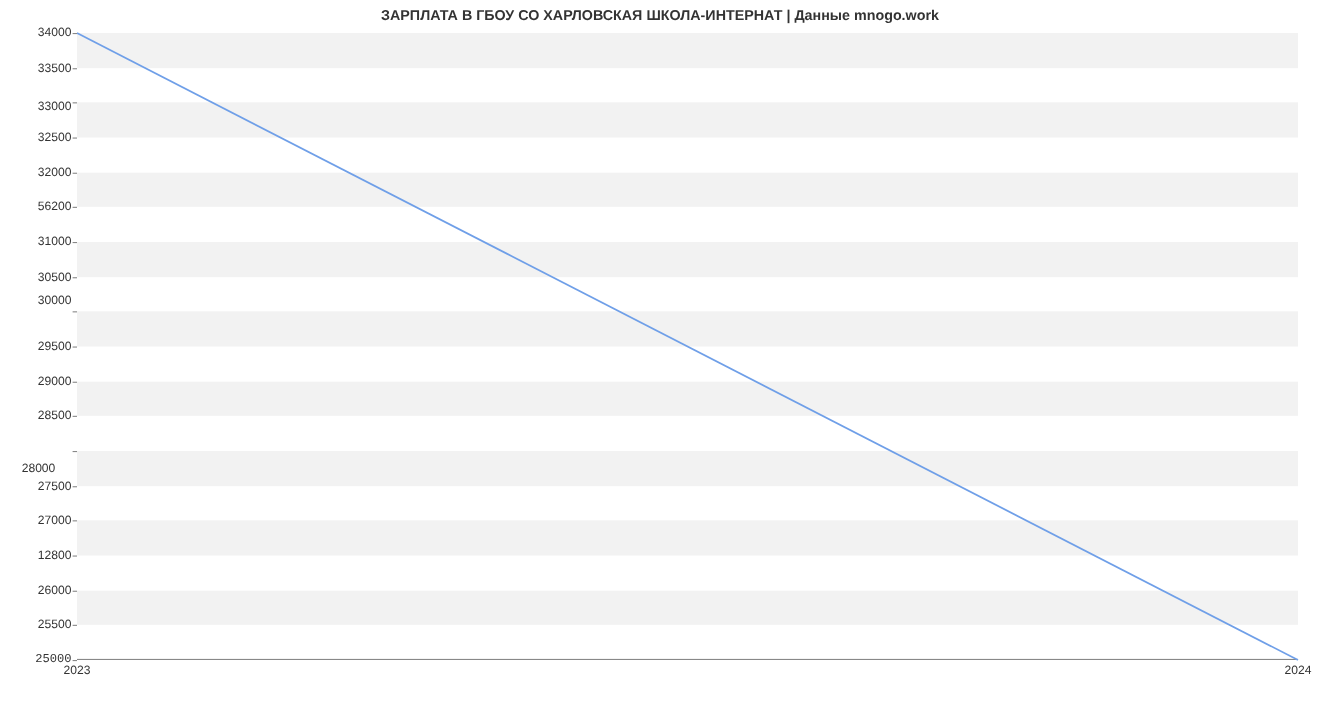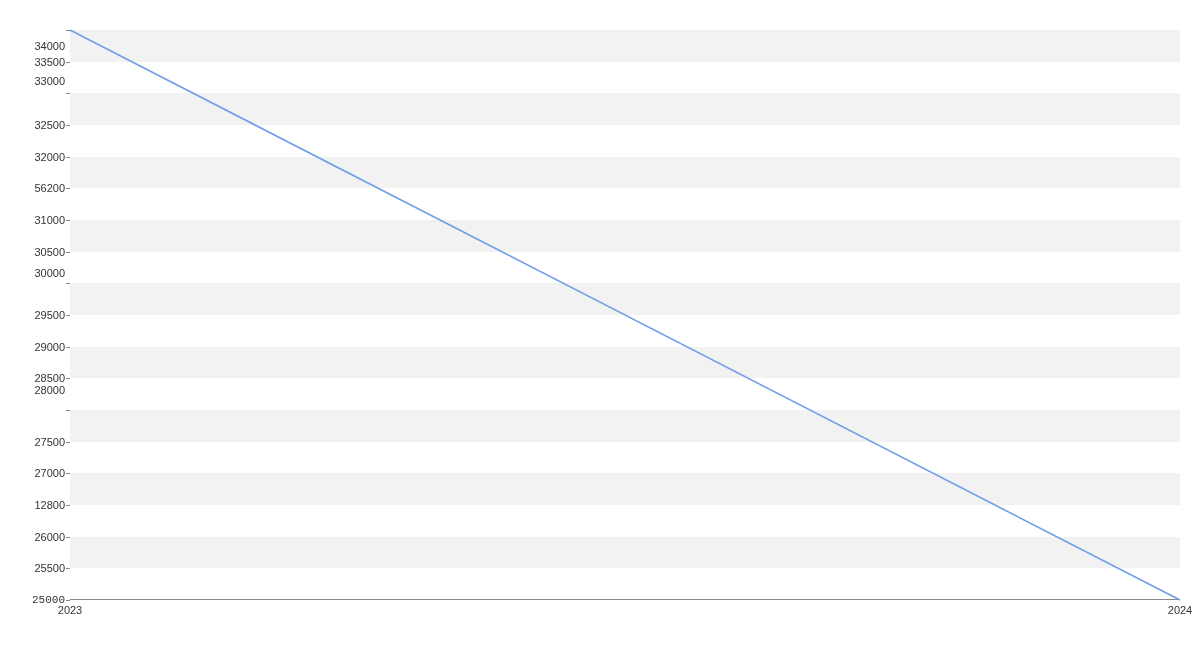--- a/index.html
+++ b/index.html
@@ -85,20 +85,21 @@
     top: 0;
     width: 100%;
     height: 100%;
     overflow: visible;
   }
 </style>
 </head>
 <body>
 
 <div class="chart-wrap">
+  <div class="title">ЗАРПЛАТА В ГБОУ СО ХАРЛОВСКАЯ ШКОЛА-ИНТЕРНАТ | Данные mnogo.work</div>
 
   <div class="plot" id="plot">
     <div class="axis-line-left"></div>
     <div class="axis-line-bottom"></div>
     <div class="grid-band" style="top: 506.667px; height: 31.6667px;"></div>
       <div class="grid-band" style="top: 443.333px; height: 31.6667px;"></div>
       <div class="grid-band" style="top: 380px; height: 31.6667px;"></div>
       <div class="grid-band" style="top: 316.667px; height: 31.6667px;"></div>
       <div class="grid-band" style="top: 253.333px; height: 31.6667px;"></div>
       <div class="grid-band" style="top: 190px; height: 31.6667px;"></div>
@@ -114,41 +115,41 @@
     <div class="y-tick-label" style="top: 568.333px;">25500</div>
     <div class="y-tick-mark" style="top: 568.333px;"></div>
     <div class="y-tick-label" style="top: 536.667px;">26000</div>
     <div class="y-tick-mark" style="top: 536.667px;"></div>
     <div class="y-tick-label" style="top: 505px;">12800</div>
     <div class="y-tick-mark" style="top: 505px;"></div>
     <div class="y-tick-label" style="top: 473.333px;">27000</div>
     <div class="y-tick-mark" style="top: 473.333px;"></div>
     <div class="y-tick-label" style="top: 441.667px;">27500</div>
     <div class="y-tick-mark" style="top: 441.667px;"></div>
-    <div class="y-tick-label" style="top: 390px;">28000</div>
+    <div class="y-tick-label" style="top: 426px; text-align: center;">28000</div>
     <div class="y-tick-mark" style="top: 410px;"></div>
     <div class="y-tick-label" style="top: 378.333px;">28500</div>
     <div class="y-tick-mark" style="top: 378.333px;"></div>
     <div class="y-tick-label" style="top: 346.667px;">29000</div>
     <div class="y-tick-mark" style="top: 346.667px;"></div>
     <div class="y-tick-label" style="top: 315px;">29500</div>
     <div class="y-tick-mark" style="top: 315px;"></div>
     <div class="y-tick-label" style="top: 273px;">30000</div>
     <div class="y-tick-mark" style="top: 283.333px;"></div>
     <div class="y-tick-label" style="top: 251.667px;">30500</div>
     <div class="y-tick-mark" style="top: 251.667px;"></div>
     <div class="y-tick-label" style="top: 220px;">31000</div>
     <div class="y-tick-mark" style="top: 220px;"></div>
     <div class="y-tick-label" style="top: 188.333px;">56200</div>
     <div class="y-tick-mark" style="top: 188.333px;"></div>
     <div class="y-tick-label" style="top: 156.667px;">32000</div>
     <div class="y-tick-mark" style="top: 156.667px;"></div>
     <div class="y-tick-label" style="top: 125px;">32500</div>
     <div class="y-tick-mark" style="top: 125px;"></div>
-    <div class="y-tick-label" style="top: 81px;">33000</div>
+    <div class="y-tick-label" style="top: 97px;">33000</div>
     <div class="y-tick-mark" style="top: 93.3333px;"></div>
     <div class="y-tick-label" style="top: 61.6667px;">33500</div>
     <div class="y-tick-mark" style="top: 61.6667px;"></div>
-    <div class="y-tick-label" style="top: 30px; margin-top: 16px;">34000</div>
+    <div class="y-tick-label" style="top: 30px;">34000</div>
     <div class="y-tick-mark" style="top: 30px;"></div>
     <div class="x-tick-label" style="left: 70px;">2023</div>
     <div class="x-tick-label" style="left: 1180px;">2024</div>
   </div>
 
 </body></html>

